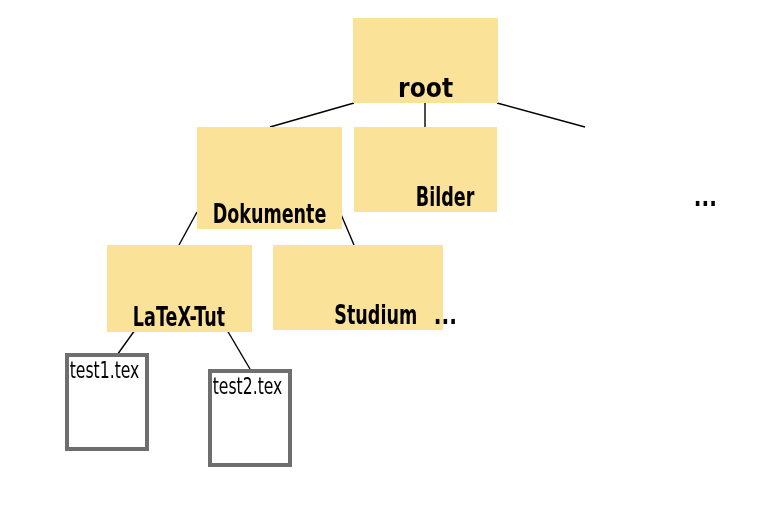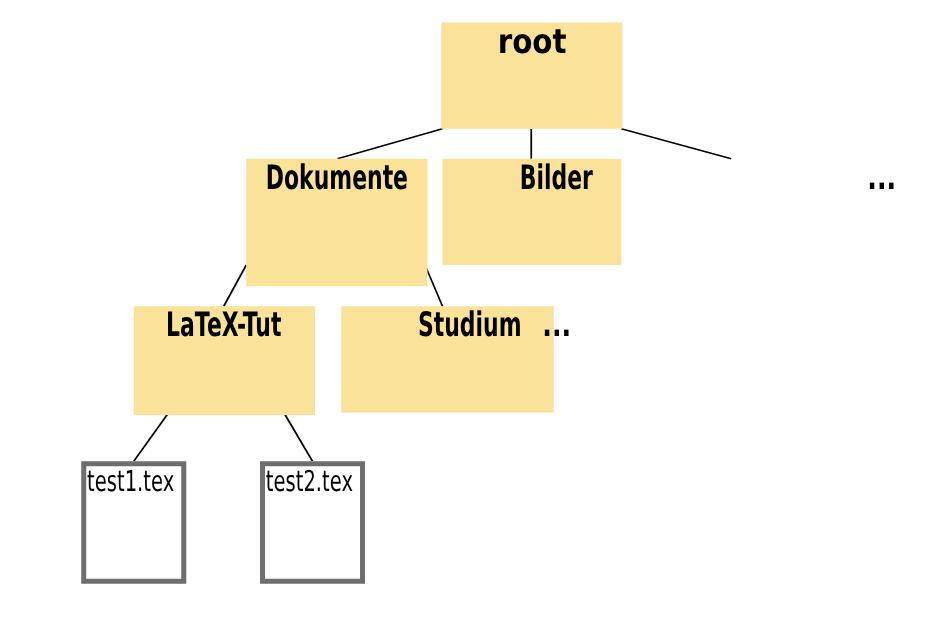--- a/index.html
+++ b/index.html
@@ -1,19 +1,19 @@
 <!DOCTYPE html>
 <html><head>
 <meta charset="utf-8">
 <style>
   html, body { margin: 0; padding: 0; background: #ffffff; }
   body { width: 761px; height: 510px; font-family: "DejaVu Sans", sans-serif; color: #000; }
   .canvas { position: relative; width: 761px; height: 510px; background: #ffffff; overflow: hidden; }
   .edges { position: absolute; left: 0; top: 0; }
-  .node { position: absolute; box-sizing: border-box; display: flex; align-items: flex-start; justify-content: center; }
+  .node { position: absolute; box-sizing: border-box; display: flex; align-items: flex-end; justify-content: center; }
   .folder { background: #FBE299; font-weight: bold; font-size: 27px; }
   .folder .lbl { display: inline-block; white-space: nowrap; transform: scaleX(0.65); }
   .folder.rootnode .lbl { transform: scaleX(0.87); }
   .file { background: #ffffff; border: 4px solid #6E6E6E; align-items: flex-start; justify-content: flex-start; font-size: 23px; font-weight: normal; }
   .file .lbl { display: inline-block; white-space: nowrap; transform: scaleX(0.68); transform-origin: 0 0; line-height: 1.05; padding: 1px 0 0 1px; }
   .dots { font-weight: bold; font-size: 27px; background: transparent; }
   .dots .lbl { display: inline-block; transform: scaleX(0.75); }
 </style>
 </head>
 <body>
@@ -52,21 +52,21 @@
   </div>
 
   <div class="node folder" style="left:273px; top:245px; width:170px; height:85px;padding-left:36px;">
     <span class="lbl">Studium</span>
   </div>
 
   <div class="node dots" style="left:421px; top:245px; width:48px; height:85px;">
     <span class="lbl">...</span>
   </div>
 
-  <div class="node file" style="left:65px; top:369px; width:84px; height:98px;">
+  <div class="node file" style="left:65px; top:353px; width:84px; height:98px;">
     <span class="lbl">test1.tex</span>
   </div>
 
   <div class="node file" style="left:208px; top:369px; width:84px; height:98px;">
     <span class="lbl">test2.tex</span>
   </div>
 
 </div>
 
 </body></html>

